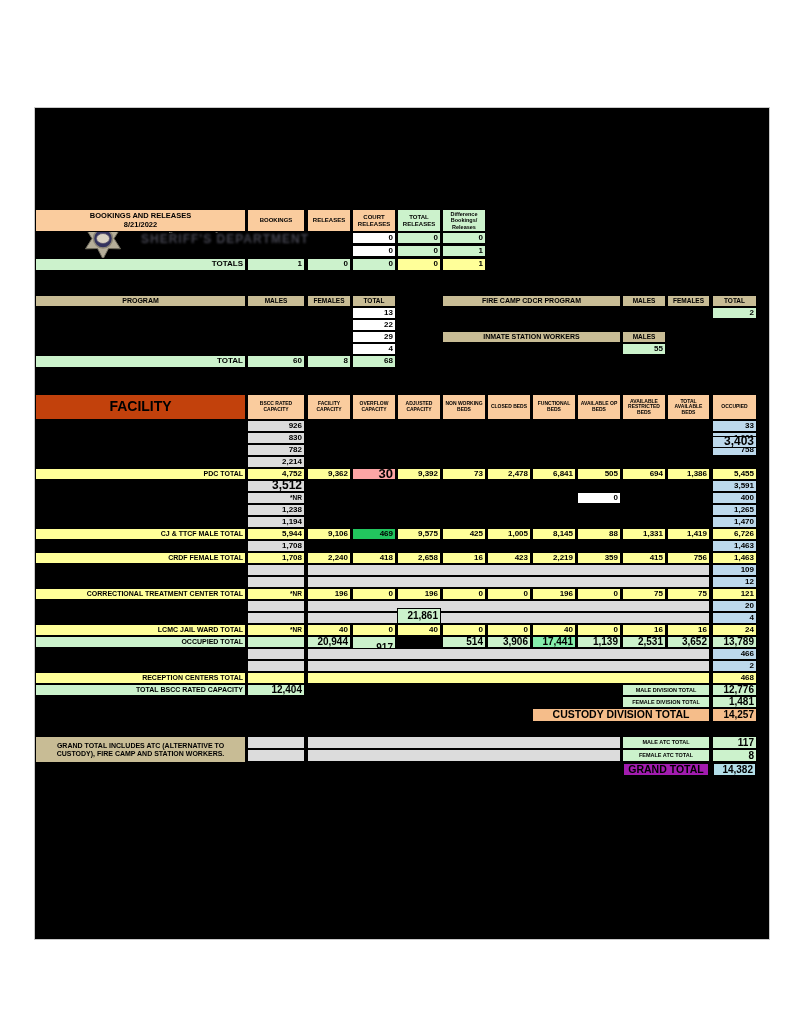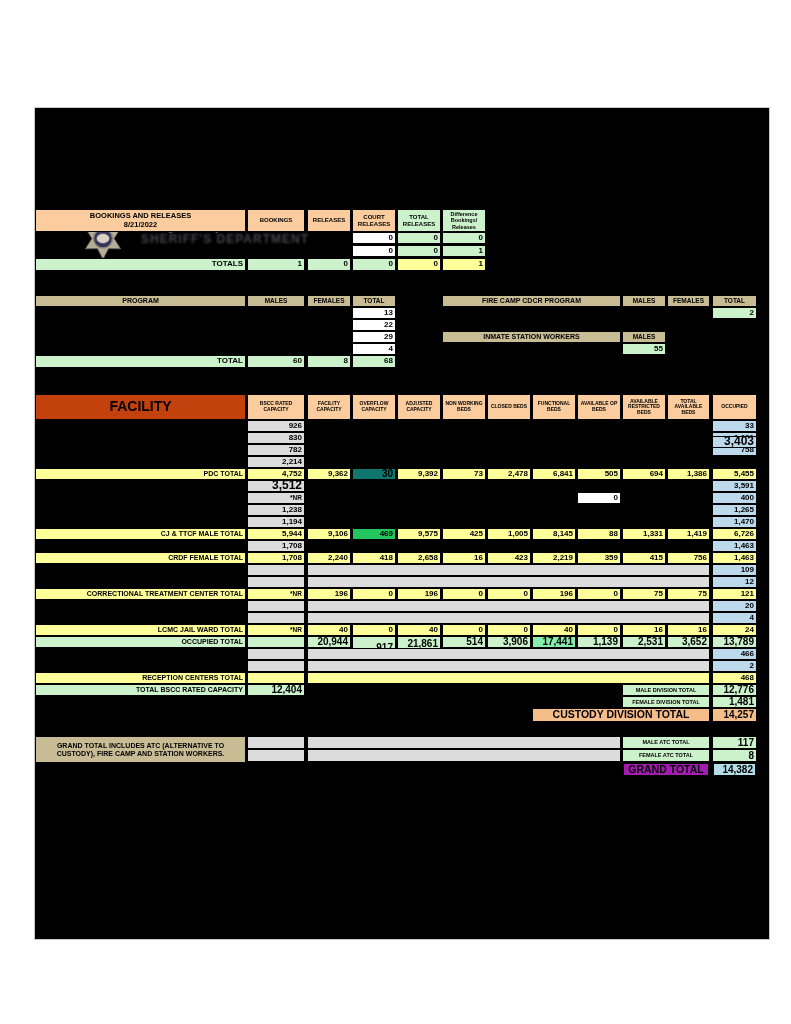--- a/index.html
+++ b/index.html
@@ -106,21 +106,21 @@
       <div class="cell" style="left: 712px; top: 420px; width: 45px; height: 12px; background: rgb(189, 217, 236); font-size: 8px;">33</div>
       <div class="cell" style="left: 247px; top: 432px; width: 58px; height: 12px; background: rgb(220, 220, 220); font-size: 8px;">830</div>
       <div class="cell" style="left: 712px; top: 432px; width: 45px; height: 12px; background: rgb(189, 217, 236); font-size: 8px;">1,261</div>
       <div class="cell" style="left: 247px; top: 444px; width: 58px; height: 12px; background: rgb(220, 220, 220); font-size: 8px;">782</div>
       <div class="cell" style="left: 712px; top: 444px; width: 45px; height: 12px; background: rgb(189, 217, 236); font-size: 8px;">758</div>
       <div class="cell" style="left: 247px; top: 456px; width: 58px; height: 12px; background: rgb(220, 220, 220); font-size: 8px;">2,214</div>
       <div class="cell" style="left: 712px; top: 436px; width: 45px; height: 12px; background: rgb(189, 217, 236); font-size: 12px;">3,403</div>
       <div class="cell" style="left: 35px; top: 468px; width: 211px; height: 12px; background: rgb(255, 255, 153); font-size: 7px;">PDC TOTAL</div>
       <div class="cell" style="left: 247px; top: 468px; width: 58px; height: 12px; background: rgb(255, 255, 153); font-size: 8px;">4,752</div>
       <div class="cell" style="left: 307px; top: 468px; width: 44px; height: 12px; background: rgb(255, 255, 153); font-size: 8px;">9,362</div>
-      <div class="cell" style="left: 352px; top: 468px; width: 44px; height: 12px; background: #0f766e; font-size: 10px;">30</div>
+      <div class="cell" style="left: 352px; top: 468px; width: 44px; height: 12px; background: #fca5a5; font-size: 13px;">30</div>
       <div class="cell" style="left: 397px; top: 468px; width: 44px; height: 12px; background: rgb(255, 255, 153); font-size: 8px;">9,392</div>
       <div class="cell" style="left: 442px; top: 468px; width: 44px; height: 12px; background: rgb(255, 255, 153); font-size: 8px;">73</div>
       <div class="cell" style="left: 487px; top: 468px; width: 44px; height: 12px; background: rgb(255, 255, 153); font-size: 8px;">2,478</div>
       <div class="cell" style="left: 532px; top: 468px; width: 44px; height: 12px; background: rgb(255, 255, 153); font-size: 8px;">6,841</div>
       <div class="cell" style="left: 577px; top: 468px; width: 44px; height: 12px; background: rgb(255, 255, 153); font-size: 8px;">505</div>
       <div class="cell" style="left: 622px; top: 468px; width: 44px; height: 12px; background: rgb(255, 255, 153); font-size: 8px;">694</div>
       <div class="cell" style="left: 667px; top: 468px; width: 43px; height: 12px; background: rgb(255, 255, 153); font-size: 8px;">1,386</div>
       <div class="cell" style="left: 712px; top: 468px; width: 45px; height: 12px; background: rgb(255, 255, 153); font-size: 8px;">5,455</div>
       <div class="cell" style="left: 247px; top: 480px; width: 58px; height: 12px; background: rgb(220, 220, 220); font-size: 12px;">3,512</div>
       <div class="cell" style="left: 712px; top: 480px; width: 45px; height: 12px; background: rgb(189, 217, 236); font-size: 8px;">3,591</div>
@@ -190,21 +190,21 @@
       <div class="cell" style="left: 487px; top: 624px; width: 44px; height: 12px; background: rgb(255, 255, 153); font-size: 8px;">0</div>
       <div class="cell" style="left: 532px; top: 624px; width: 44px; height: 12px; background: rgb(255, 255, 153); font-size: 8px;">40</div>
       <div class="cell" style="left: 577px; top: 624px; width: 44px; height: 12px; background: rgb(255, 255, 153); font-size: 8px;">0</div>
       <div class="cell" style="left: 622px; top: 624px; width: 44px; height: 12px; background: rgb(255, 255, 153); font-size: 8px;">16</div>
       <div class="cell" style="left: 667px; top: 624px; width: 43px; height: 12px; background: rgb(255, 255, 153); font-size: 8px;">16</div>
       <div class="cell" style="left: 712px; top: 624px; width: 45px; height: 12px; background: rgb(255, 255, 153); font-size: 8px;">24</div>
       <div class="cell" style="left: 35px; top: 636px; width: 211px; height: 12px; background: rgb(204, 242, 204); font-size: 7px;">OCCUPIED TOTAL</div>
       <div class="cell" style="left: 247px; top: 636px; width: 58px; height: 12px; background: rgb(204, 242, 204); font-size: 8px;"></div>
       <div class="cell" style="left: 307px; top: 636px; width: 44px; height: 12px; background: rgb(204, 242, 204); font-size: 10px;">20,944</div>
       <div class="cell" style="left: 352px; top: 636px; width: 44px; height: 24px; background: rgb(204, 242, 204); font-size: 10px;">917</div>
-      <div class="cell" style="left: 397px; top: 636px; width: 44px; height: 16px; background: rgb(204, 242, 204); font-size: 10px;">21,861</div>
+      <div class="cell" style="left: 397px; top: 608px; width: 44px; height: 16px; background: rgb(204, 242, 204); font-size: 10px;">21,861</div>
       <div class="cell" style="left: 442px; top: 636px; width: 44px; height: 12px; background: rgb(204, 242, 204); font-size: 10px;">514</div>
       <div class="cell" style="left: 487px; top: 636px; width: 44px; height: 12px; background: rgb(204, 242, 204); font-size: 10px;">3,906</div>
       <div class="cell" style="left: 532px; top: 636px; width: 44px; height: 12px; background: #86efac; font-size: 10px;">17,441</div>
       <div class="cell" style="left: 577px; top: 636px; width: 44px; height: 12px; background: rgb(204, 242, 204); font-size: 10px;">1,139</div>
       <div class="cell" style="left: 622px; top: 636px; width: 44px; height: 12px; background: rgb(204, 242, 204); font-size: 10px;">2,531</div>
       <div class="cell" style="left: 667px; top: 636px; width: 43px; height: 12px; background: rgb(204, 242, 204); font-size: 10px;">3,652</div>
       <div class="cell" style="left: 712px; top: 636px; width: 45px; height: 12px; background: rgb(204, 242, 204); font-size: 10px;">13,789</div>
       <div class="cell" style="left: 247px; top: 648px; width: 58px; height: 12px; background: rgb(220, 220, 220); font-size: 8px;"></div>
       <div class="cell" style="left: 307px; top: 648px; width: 403px; height: 12px; background: rgb(220, 220, 220); font-size: 8px;"></div>
       <div class="cell" style="left: 712px; top: 648px; width: 45px; height: 12px; background: rgb(189, 217, 236); font-size: 8px;">466</div>

